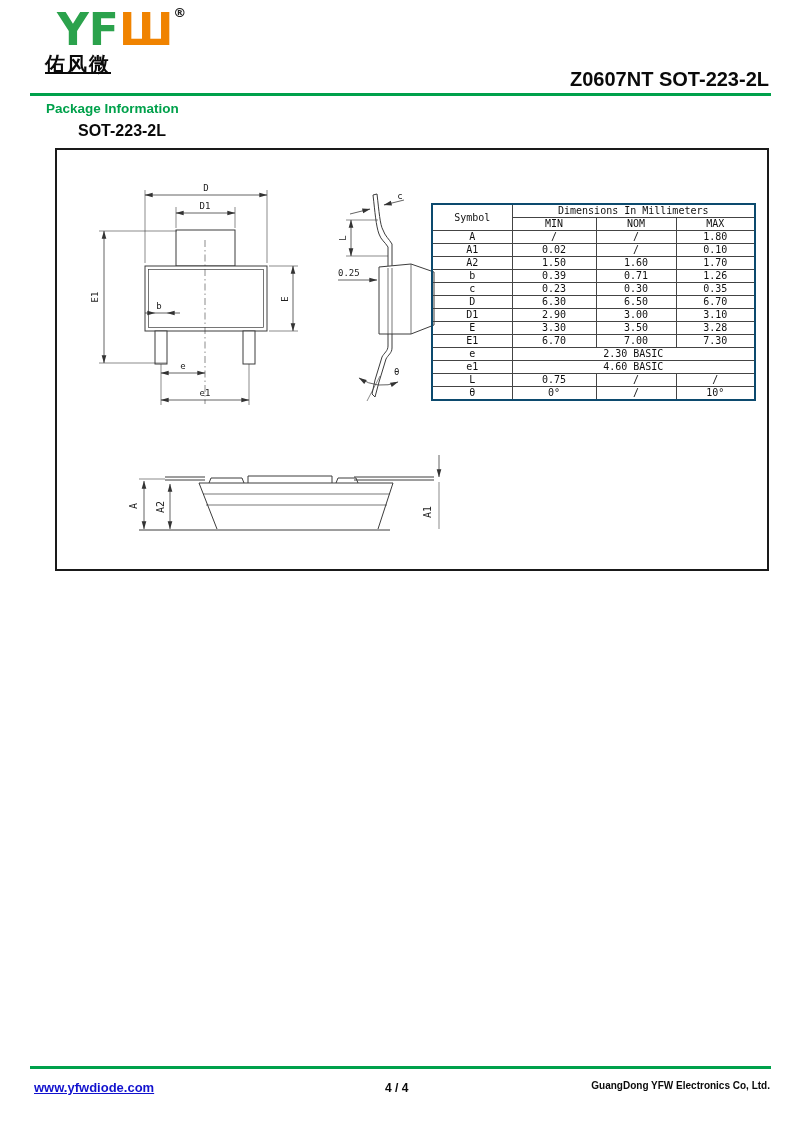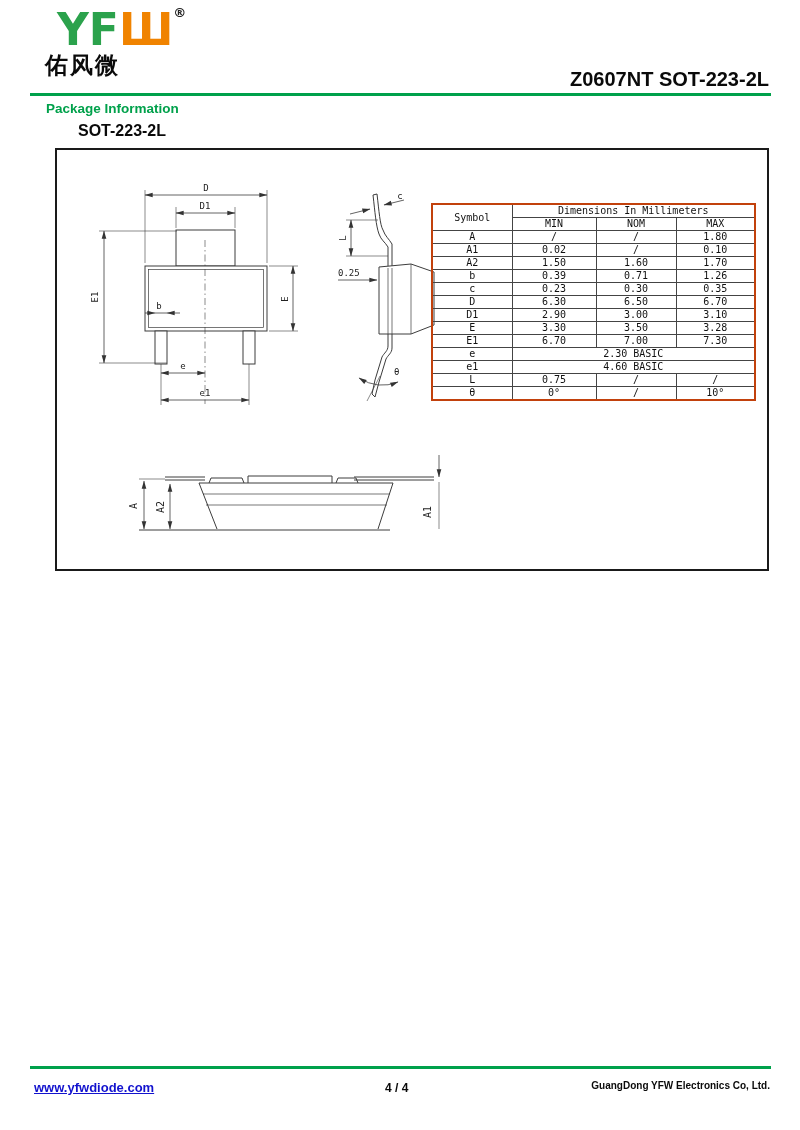--- a/index.html
+++ b/index.html
@@ -6,35 +6,35 @@
   body{
     width:800px;height:1130px;position:relative;background:#ffffff;
     font-family:"Liberation Sans",sans-serif;color:#111;overflow:hidden;
   }
   
   .logo-block{position:absolute;left:45px;top:6px;line-height:1;}
   .logo-main{font-family:"DejaVu Sans",sans-serif;font-weight:bold;font-size:44px;letter-spacing:0px;}
   .logo-yf{color:#2BA24C;margin-left:12px;}
   .logo-w{color:#F08300;}
   .logo-reg{font-size:13px;color:#222;vertical-align:28px;font-weight:bold;}
-  .logo-cn{font-family:"DejaVu Sans",sans-serif;font-weight:bold;font-size:23px;color:#0a0a0a;letter-spacing:2px;margin-top:2px;}
+  .logo-cn{font-family:"DejaVu Sans",sans-serif;font-weight:bold;font-size:20px;color:#0a0a0a;letter-spacing:2px;margin-top:2px;text-decoration:underline;}
   .doc-title{position:absolute;right:31px;top:68px;font-size:20px;font-weight:bold;color:#0a0a0a;letter-spacing:0px;}
   .rule{position:absolute;left:30px;width:741px;height:3px;background:#00A14B;}
   .rule-top{top:93px;}
   .rule-bottom{top:1066px;}
   .section-label{position:absolute;left:46px;top:101px;font-size:13.5px;font-weight:bold;color:#00A14B;}
   .package-name{position:absolute;left:46px;top:122px;font-size:16px;font-weight:bold;color:#0a0a0a;margin-left:32px;}
   
   .draw-box{position:absolute;left:55px;top:148px;width:714px;height:423px;border:2px solid #1a1a1a;box-sizing:border-box;background:#fff;}
   .draw-box svg{position:absolute;left:0;top:0;}
   .lbl{font-family:"DejaVu Sans Mono",monospace;font-size:9px;fill:#222;}
   .lbl-big{font-family:"DejaVu Sans Mono",monospace;font-size:10px;fill:#222;}
   
   .dim-table{position:absolute;left:374px;top:53px;width:323px;border-collapse:collapse;table-layout:fixed;
-    font-family:"DejaVu Sans Mono",monospace;font-size:10px;color:#111;border:2px solid #c2410c;}
+    font-family:"DejaVu Sans Mono",monospace;font-size:10px;color:#111;border:2px solid #0c4a6e;}
   .dim-table th,.dim-table td{border:1px solid #444;height:12px;line-height:12px;padding:0;text-align:center;font-weight:normal;white-space:nowrap;}
   .dim-table col.c-sym{width:80px;} .dim-table col.c-min{width:84px;}
   .dim-table col.c-nom{width:80px;} .dim-table col.c-max{width:79px;}
   
   .footer-site{position:absolute;left:34px;top:1080px;font-size:13px;font-weight:bold;color:#1212CE;text-decoration:underline;}
   .footer-page{position:absolute;left:385px;top:1081px;font-size:12px;font-weight:bold;color:#0a0a0a;}
   .footer-company{position:absolute;right:30px;top:1080px;font-size:10px;font-weight:bold;color:#0a0a0a;}
 </style>
 </head>
 <body>

